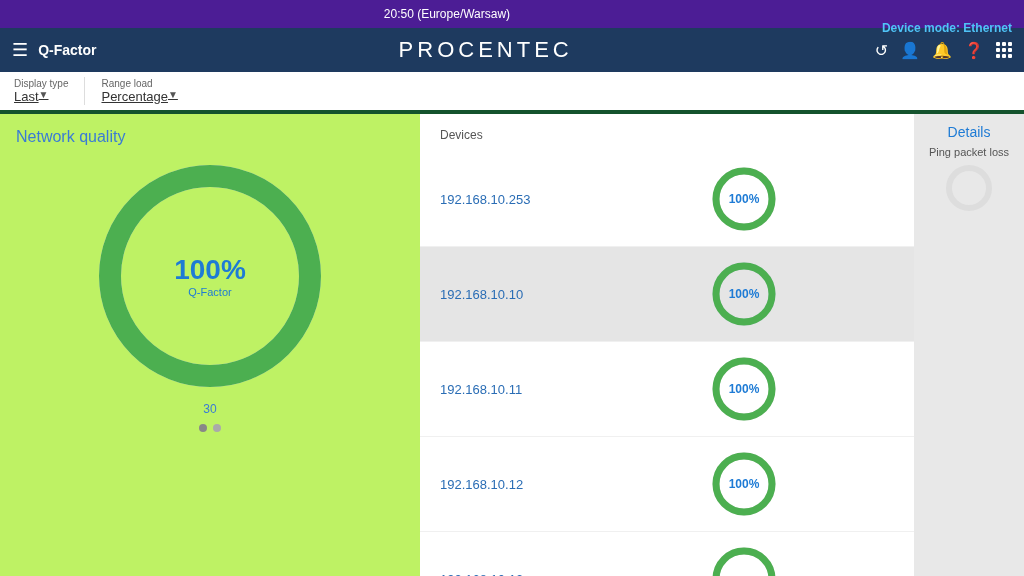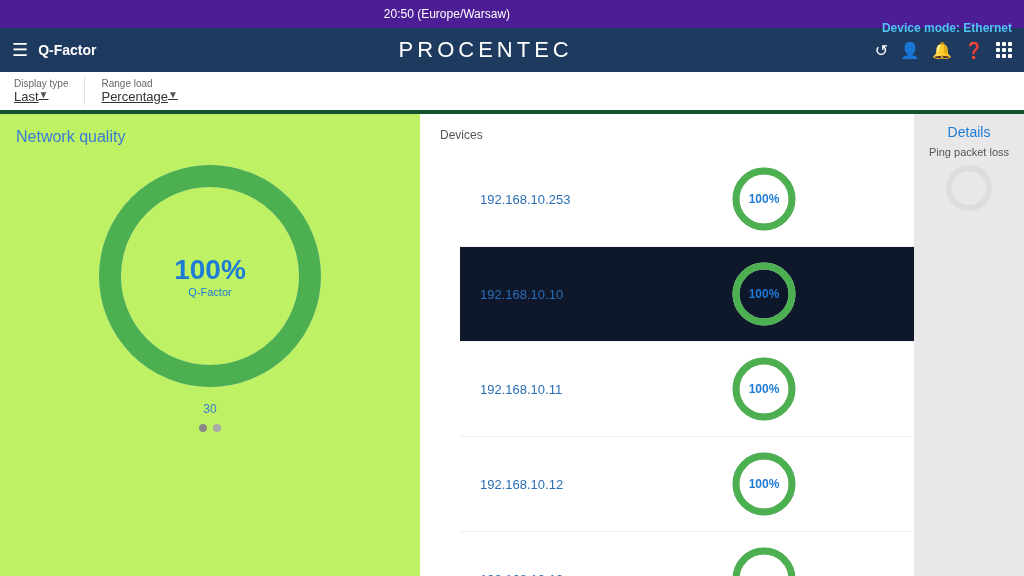--- a/index.html
+++ b/index.html
@@ -180,24 +180,23 @@
       color: #555;
       padding: 4px 20px 10px;
     }
 
     .device-row {
       display: flex;
       align-items: center;
       padding: 12px 20px;
       border-bottom: 1px solid #f0f0f0;
       gap: 24px;
-      margin-left: 40px;
     }
     .device-row.selected {
-      background: #0f172a;
+      background: #e5e5e5;
     }
     .device-ip {
       font-size: 13px;
       color: #2a6db5;
       min-width: 130px;
     }
     .device-donut-wrap {
       position: relative;
       width: 70px;
       height: 70px;

